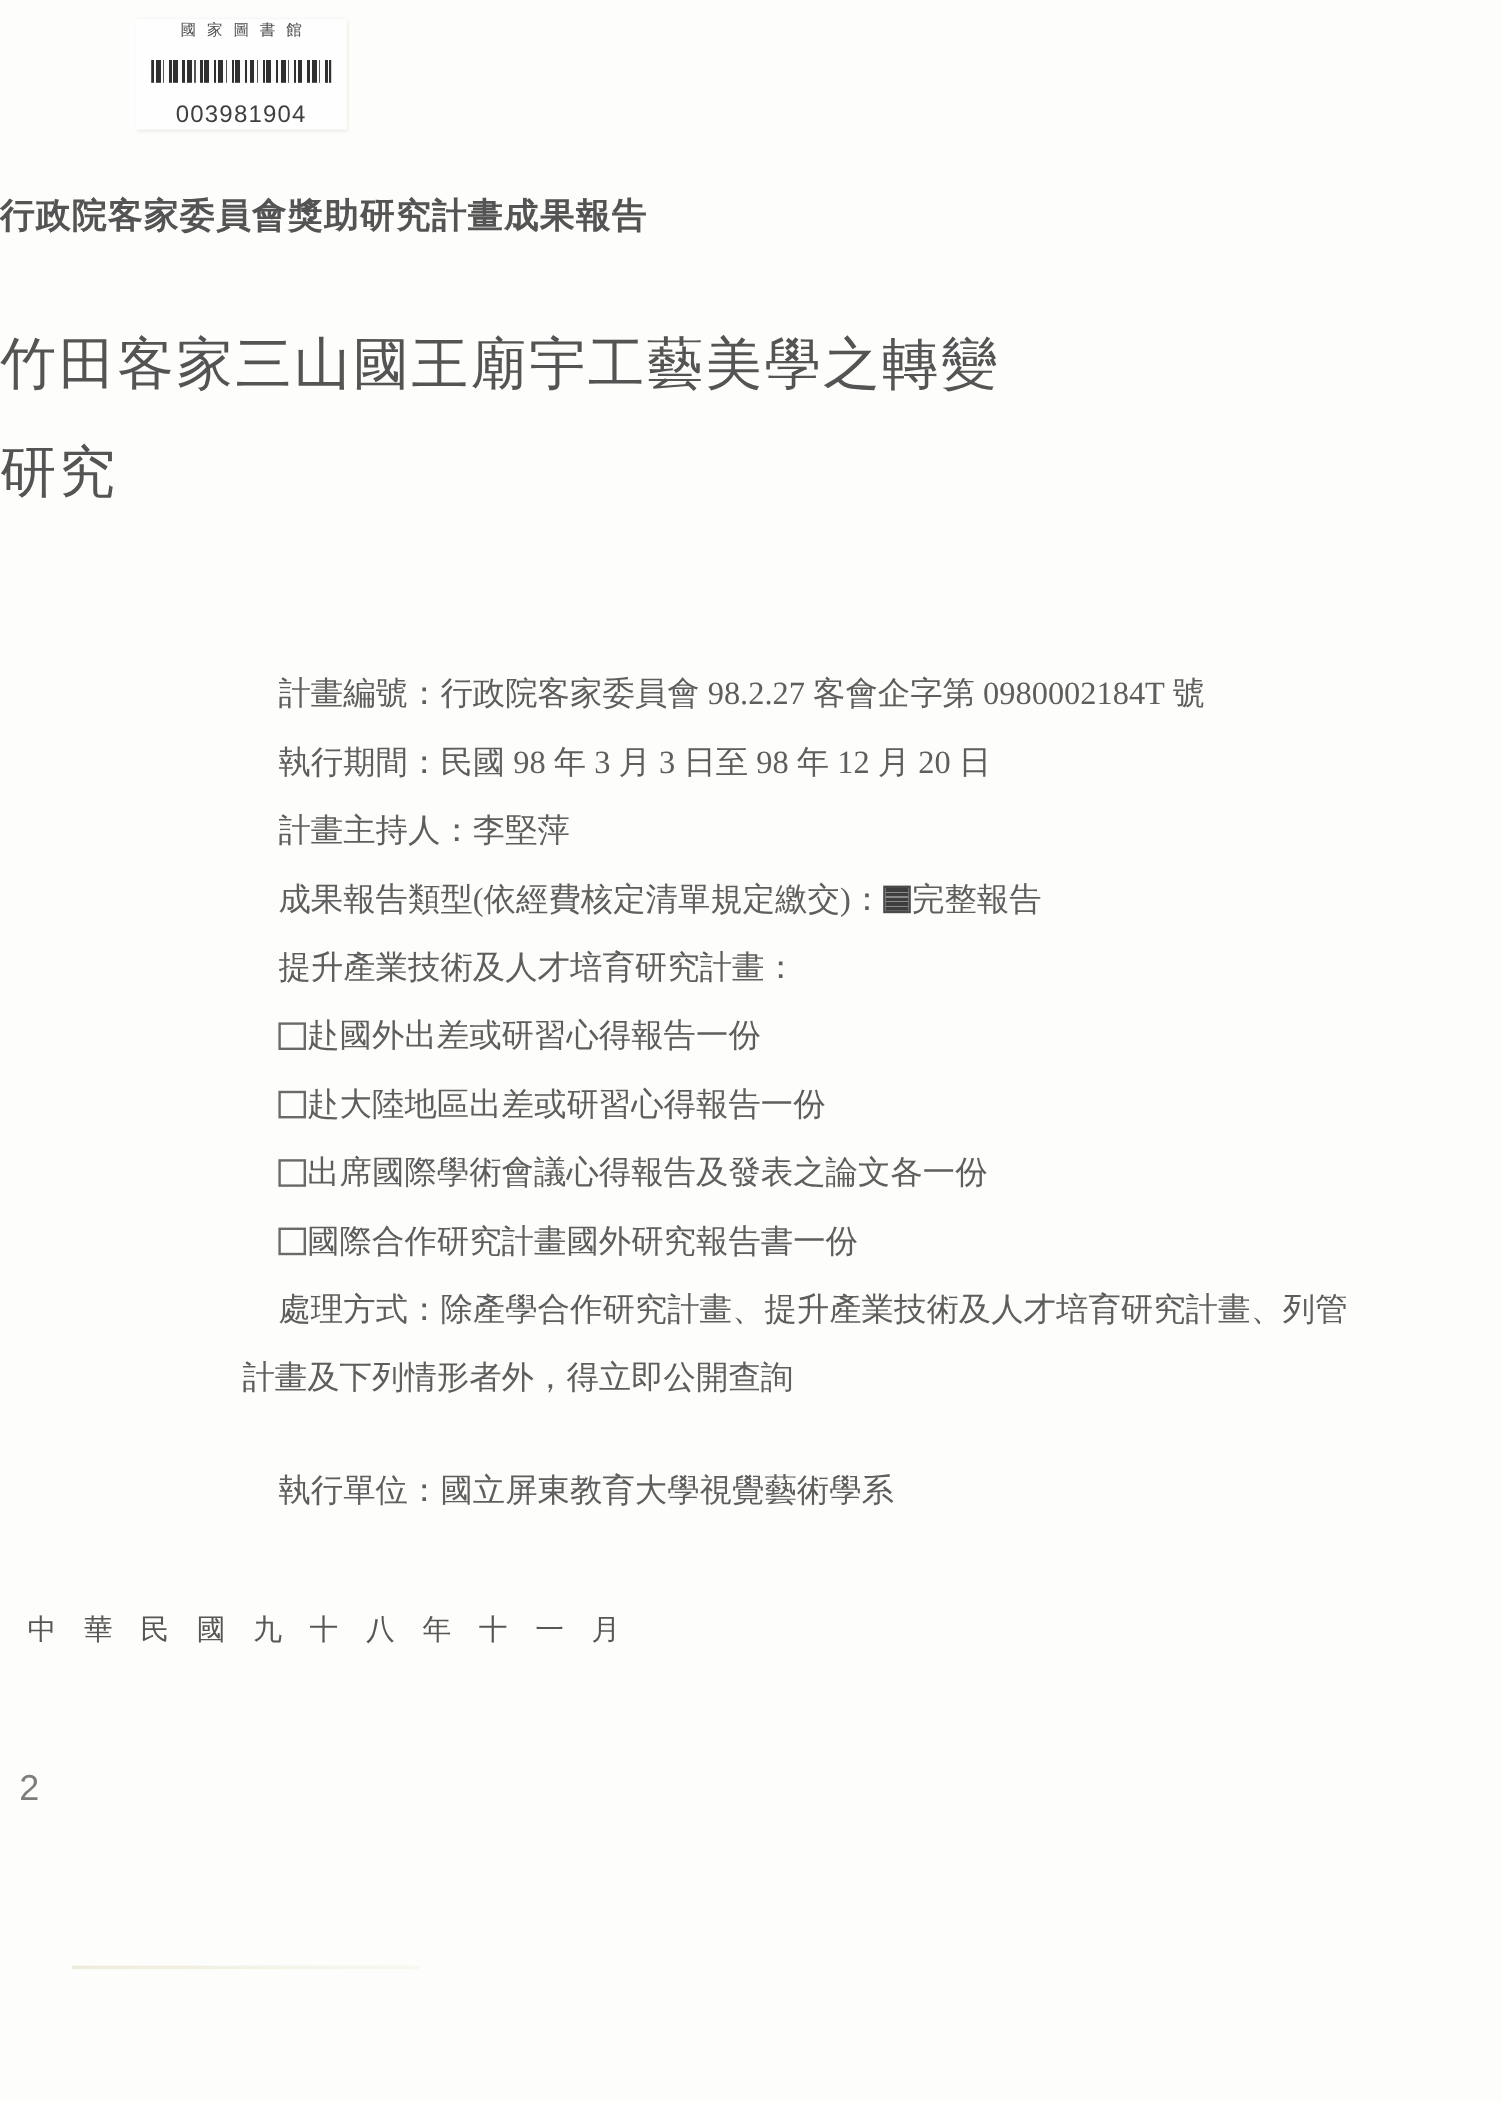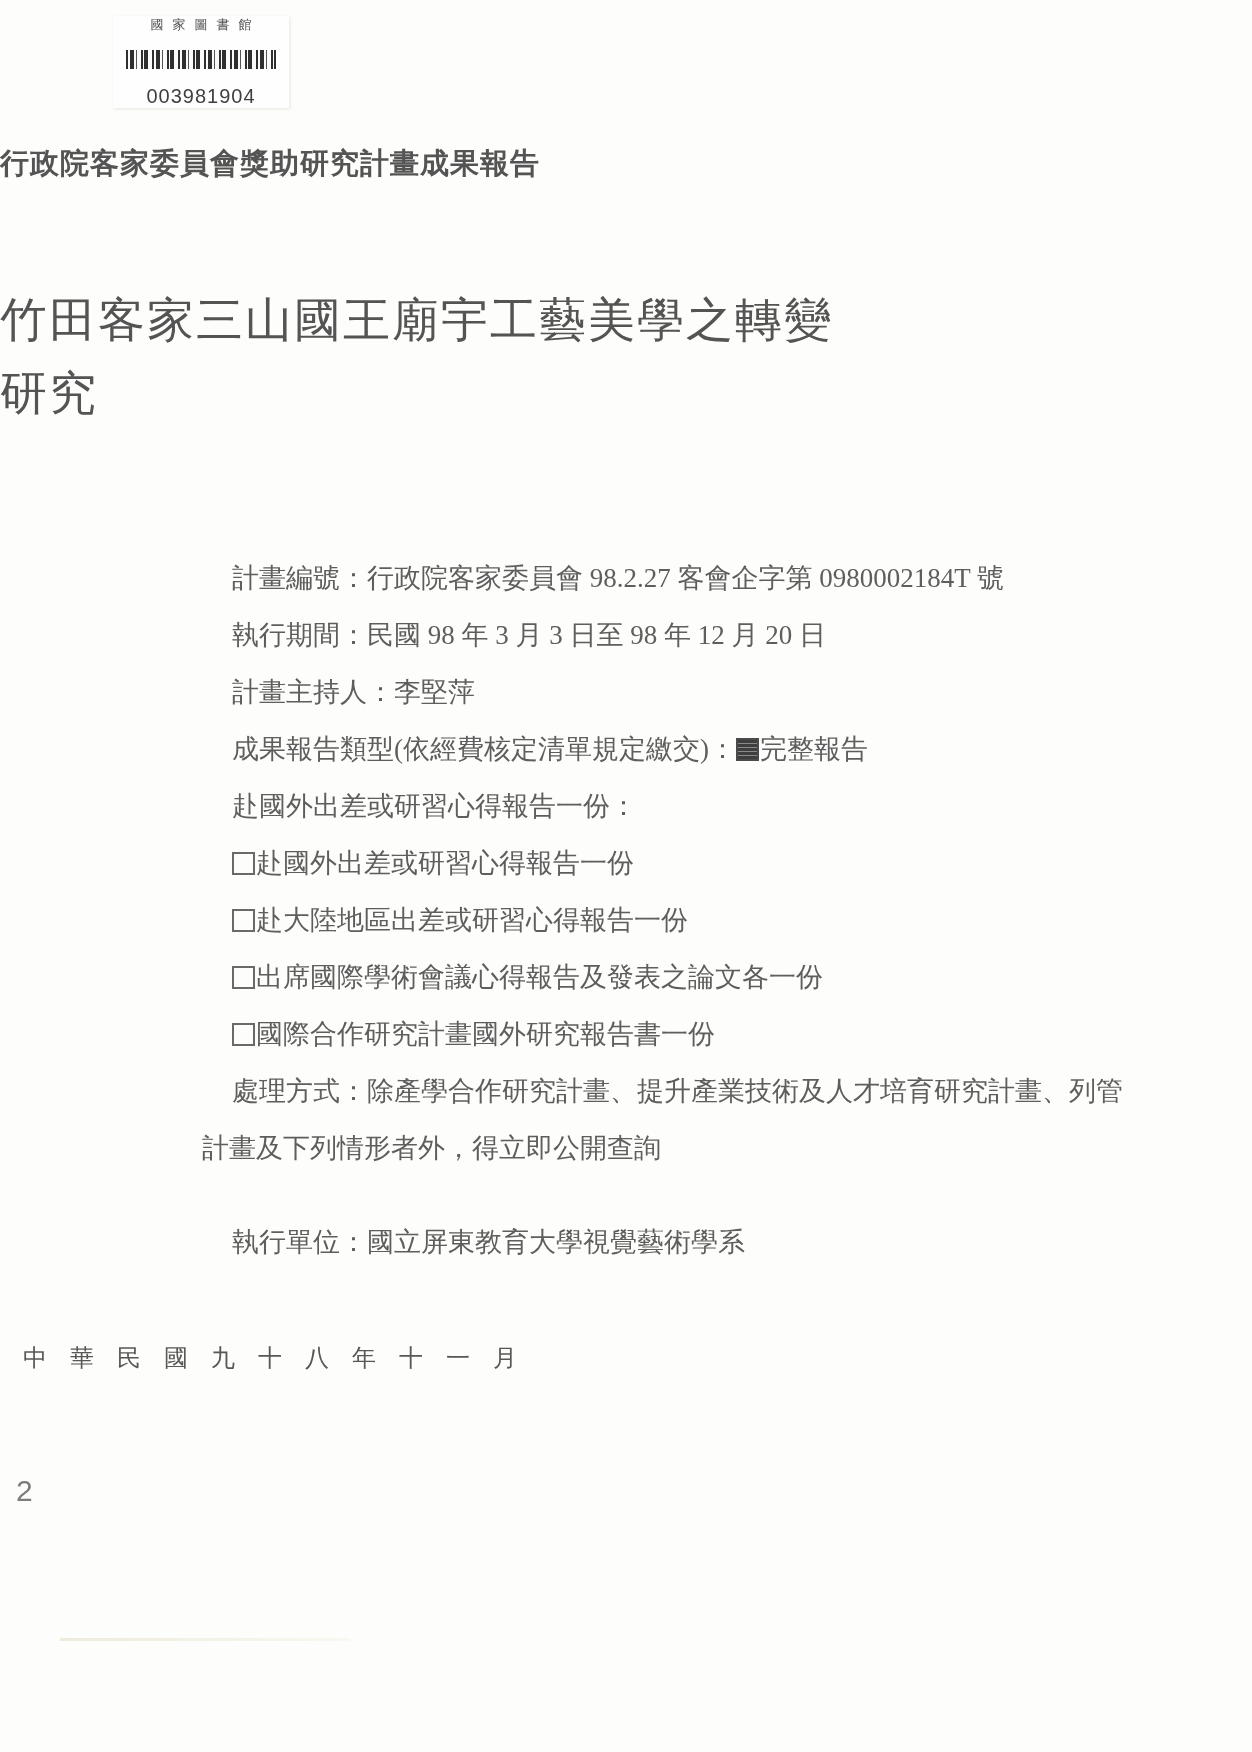--- a/index.html
+++ b/index.html
@@ -41,26 +41,26 @@
       #565656 10px 11px, #fbfbfb 11px 15px,
       #2f2f2f 15px 17px, #fbfbfb 17px 18px,
       #2f2f2f 18px 22px, #fbfbfb 22px 26px);
   }
   .barcode-number{
     font-family:"Liberation Sans","DejaVu Sans",sans-serif;
     font-size:20px;color:#3f3f3f;letter-spacing:1px;
   }
 
   .report-kind{
-    position:absolute;left:0;width:100%;top:144px;
+    position:absolute;left:0;width:100%;top:160px;
     font-size:29px;font-weight:bold;color:var(--title-text);
     letter-spacing:1px;white-space:nowrap;
   }
   .main-title{
-    position:absolute;left:0;width:100%;top:289px;
+    position:absolute;left:0;width:100%;top:272px;
     font-size:47px;color:var(--title-text);
     letter-spacing:2px;white-space:nowrap;
   }
   .main-title-2{
     position:absolute;left:0;width:100%;top:362px;
     font-size:47px;color:var(--title-text);letter-spacing:2px;
   }
 
   
   .body-block{
@@ -119,21 +119,21 @@
 
   <div class="body-block">
     <div class="line">計畫編號：行政院客家委員會 98.2.27 客會企字第 0980002184T 號</div>
     <div class="line">執行期間：民國 98 年 3 月 3 日至 98 年 12 月 20 日</div>
     <div class="line">計畫主持人：李堅萍</div>
 
     <div class="line">
       <span>成果報告類型(依經費核定清單規定繳交)：</span><span class="checkbox filled"></span><span>完整報告</span>
     </div>
 
-    <div class="line">赴國外出差或研習心得報告一份：</div>
+    <div class="line">提升產業技術及人才培育研究計畫：</div>
 
     <div class="line">
       <span class="checkbox"></span><span>赴國外出差或研習心得報告一份</span>
     </div>
     <div class="line">
       <span class="checkbox"></span><span>赴大陸地區出差或研習心得報告一份</span>
     </div>
     <div class="line">
       <span class="checkbox"></span><span>出席國際學術會議心得報告及發表之論文各一份</span>
     </div>

